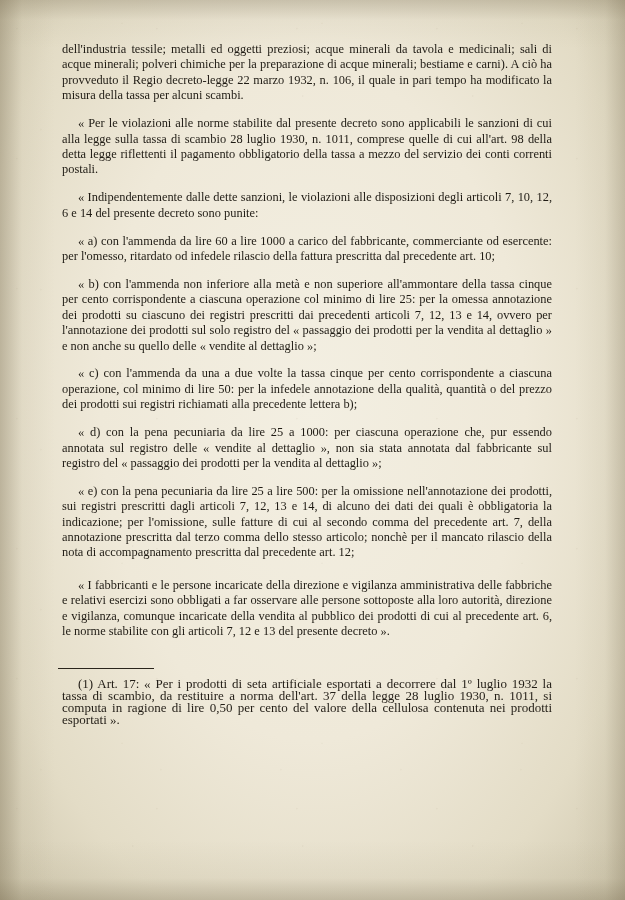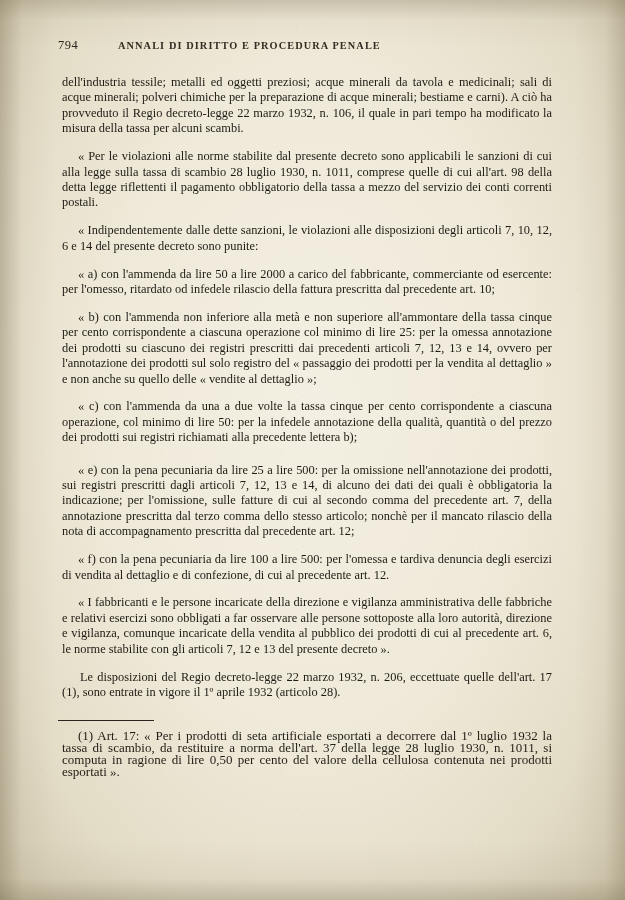--- a/index.html
+++ b/index.html
@@ -109,46 +109,41 @@
       radial-gradient(circle at 61% 13%, rgba(140,124,92,0.14) 0.6px, transparent 1.2px);
     background-size: 140px 130px, 170px 150px, 120px 160px, 200px 180px;
   }
 </style>
 </head>
 <body>
 
 <div id="page">
   <div id="sheet">
 
-    <div class="header">
-      <span class="folio">794</span>
-      <span class="running-title">ANNALI DI DIRITTO E PROCEDURA PENALE</span>
-    </div>
 
     <div class="body">
       <p>dell'industria tessile; metalli ed oggetti preziosi; acque minerali da tavola e medicinali; sali di acque minerali; polveri chimiche per la preparazione di acque minerali; bestiame e carni). A ciò ha provveduto il Regio decreto-legge 22 marzo 1932, n. 106, il quale in pari tempo ha modificato la misura della tassa per alcuni scambi.</p>
       <div class="gap"></div>
       <p class="quote">« Per le violazioni alle norme stabilite dal presente decreto sono applicabili le sanzioni di cui alla legge sulla tassa di scambio 28 luglio 1930, n. 1011, comprese quelle di cui all'art. 98 della detta legge riflettenti il pagamento obbligatorio della tassa a mezzo del servizio dei conti correnti postali.</p>
       <div class="gap"></div>
       <p class="quote">« Indipendentemente dalle dette sanzioni, le violazioni alle disposizioni degli articoli 7, 10, 12, 6 e 14 del presente decreto sono punite:</p>
       <div class="gap"></div>
-      <p class="quote">« a) con l'ammenda da lire 50 a lire 2000 a carico del fabbricante, commerciante od esercente: per l'omesso, ritardato od infedele rilascio della fattura prescritta dal precedente art. 10;</p>
+      <p class="quote">« a) con l'ammenda da lire 60 a lire 1000 a carico del fabbricante, commerciante od esercente: per l'omesso, ritardato od infedele rilascio della fattura prescritta dal precedente art. 10;</p>
       <div class="gap"></div>
       <p class="quote">« b) con l'ammenda non inferiore alla metà e non superiore all'ammontare della tassa cinque per cento corrispondente a ciascuna operazione col minimo di lire 25: per la omessa annotazione dei prodotti su ciascuno dei registri prescritti dai precedenti articoli 7, 12, 13 e 14, ovvero per l'annotazione dei prodotti sul solo registro del « passaggio dei prodotti per la vendita al dettaglio » e non anche su quello delle « vendite al dettaglio »;</p>
       <div class="gap"></div>
       <p class="quote">« c) con l'ammenda da una a due volte la tassa cinque per cento corrispondente a ciascuna operazione, col minimo di lire 50: per la infedele annotazione della qualità, quantità o del prezzo dei prodotti sui registri richiamati alla precedente lettera b);</p>
       <div class="gap"></div>
+      <p class="quote">« d) con la pena pecuniaria da lire 25 a 1000: per ciascuna operazione che, pur essendo annotata sul registro delle « vendite al dettaglio », non sia stata annotata dal fabbricante sul registro del « passaggio dei prodotti per la vendita al dettaglio »;</p>
       <div class="gap"></div>
       <p class="quote">« e) con la pena pecuniaria da lire 25 a lire 500: per la omissione nell'annotazione dei prodotti, sui registri prescritti dagli articoli 7, 12, 13 e 14, di alcuno dei dati dei quali è obbligatoria la indicazione; per l'omissione, sulle fatture di cui al secondo comma del precedente art. 7, della annotazione prescritta dal terzo comma dello stesso articolo; nonchè per il mancato rilascio della nota di accompagnamento prescritta dal precedente art. 12;</p>
       <div class="gap"></div>
-      <p class="quote">« f) con la pena pecuniaria da lire 100 a lire 500: per l'omessa e tardiva denuncia degli esercizi di vendita al dettaglio e di confezione, di cui al precedente art. 12.</p>
       <div class="gap"></div>
       <p class="quote">« I fabbricanti e le persone incaricate della direzione e vigilanza amministrativa delle fabbriche e relativi esercizi sono obbligati a far osservare alle persone sottoposte alla loro autorità, direzione e vigilanza, comunque incaricate della vendita al pubblico dei prodotti di cui al precedente art. 6, le norme stabilite con gli articoli 7, 12 e 13 del presente decreto ».</p>
       <div class="gap"></div>
-      <p class="ind">Le disposizioni del Regio decreto-legge 22 marzo 1932, n. 206, eccettuate quelle dell'art. 17 (1), sono entrate in vigore il 1º aprile 1932 (articolo 28).</p>
     </div>
 
     <div class="footnote-rule"></div>
 
     <div class="footnote">
       <p class="fn-ind">(1) Art. 17: « Per i prodotti di seta artificiale esportati a decorrere dal 1º luglio 1932 la tassa di scambio, da restituire a norma dell'art. 37 della legge 28 luglio 1930, n. 1011, si computa in ragione di lire 0,50 per cento del valore della cellulosa contenuta nei prodotti esportati ».</p>
     </div>
 
   </div>
   <div id="speckle"></div>

